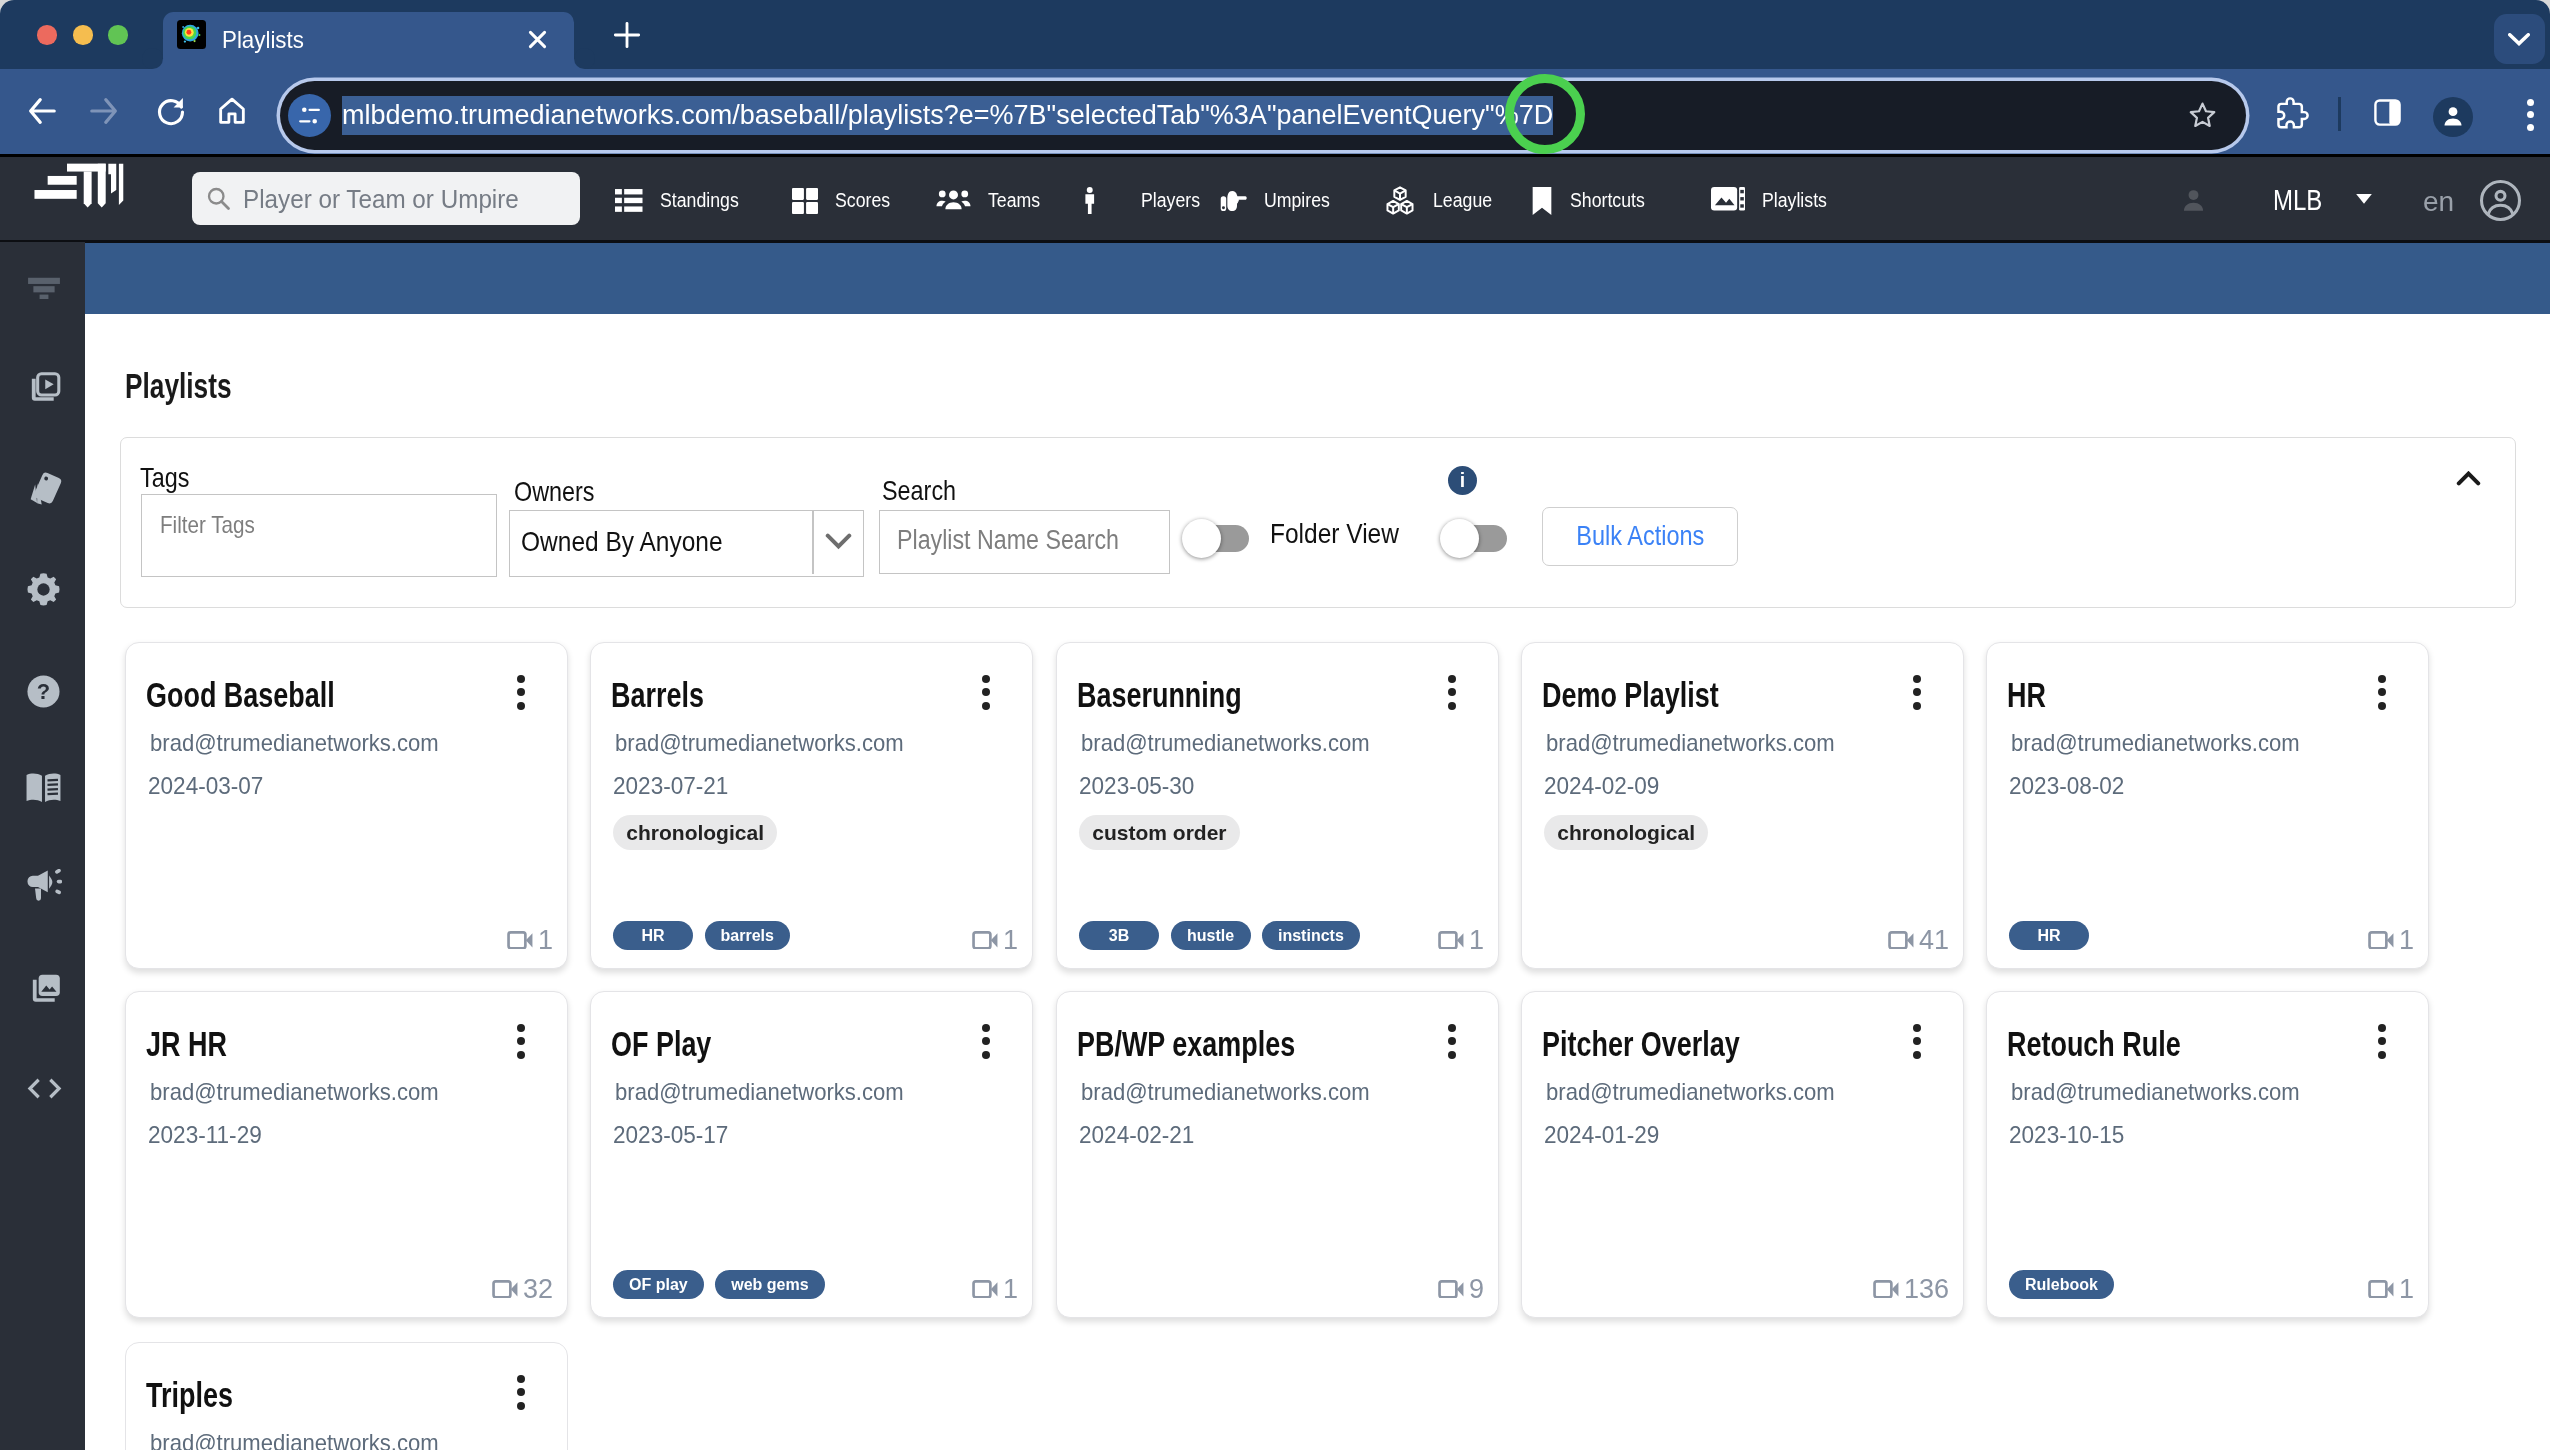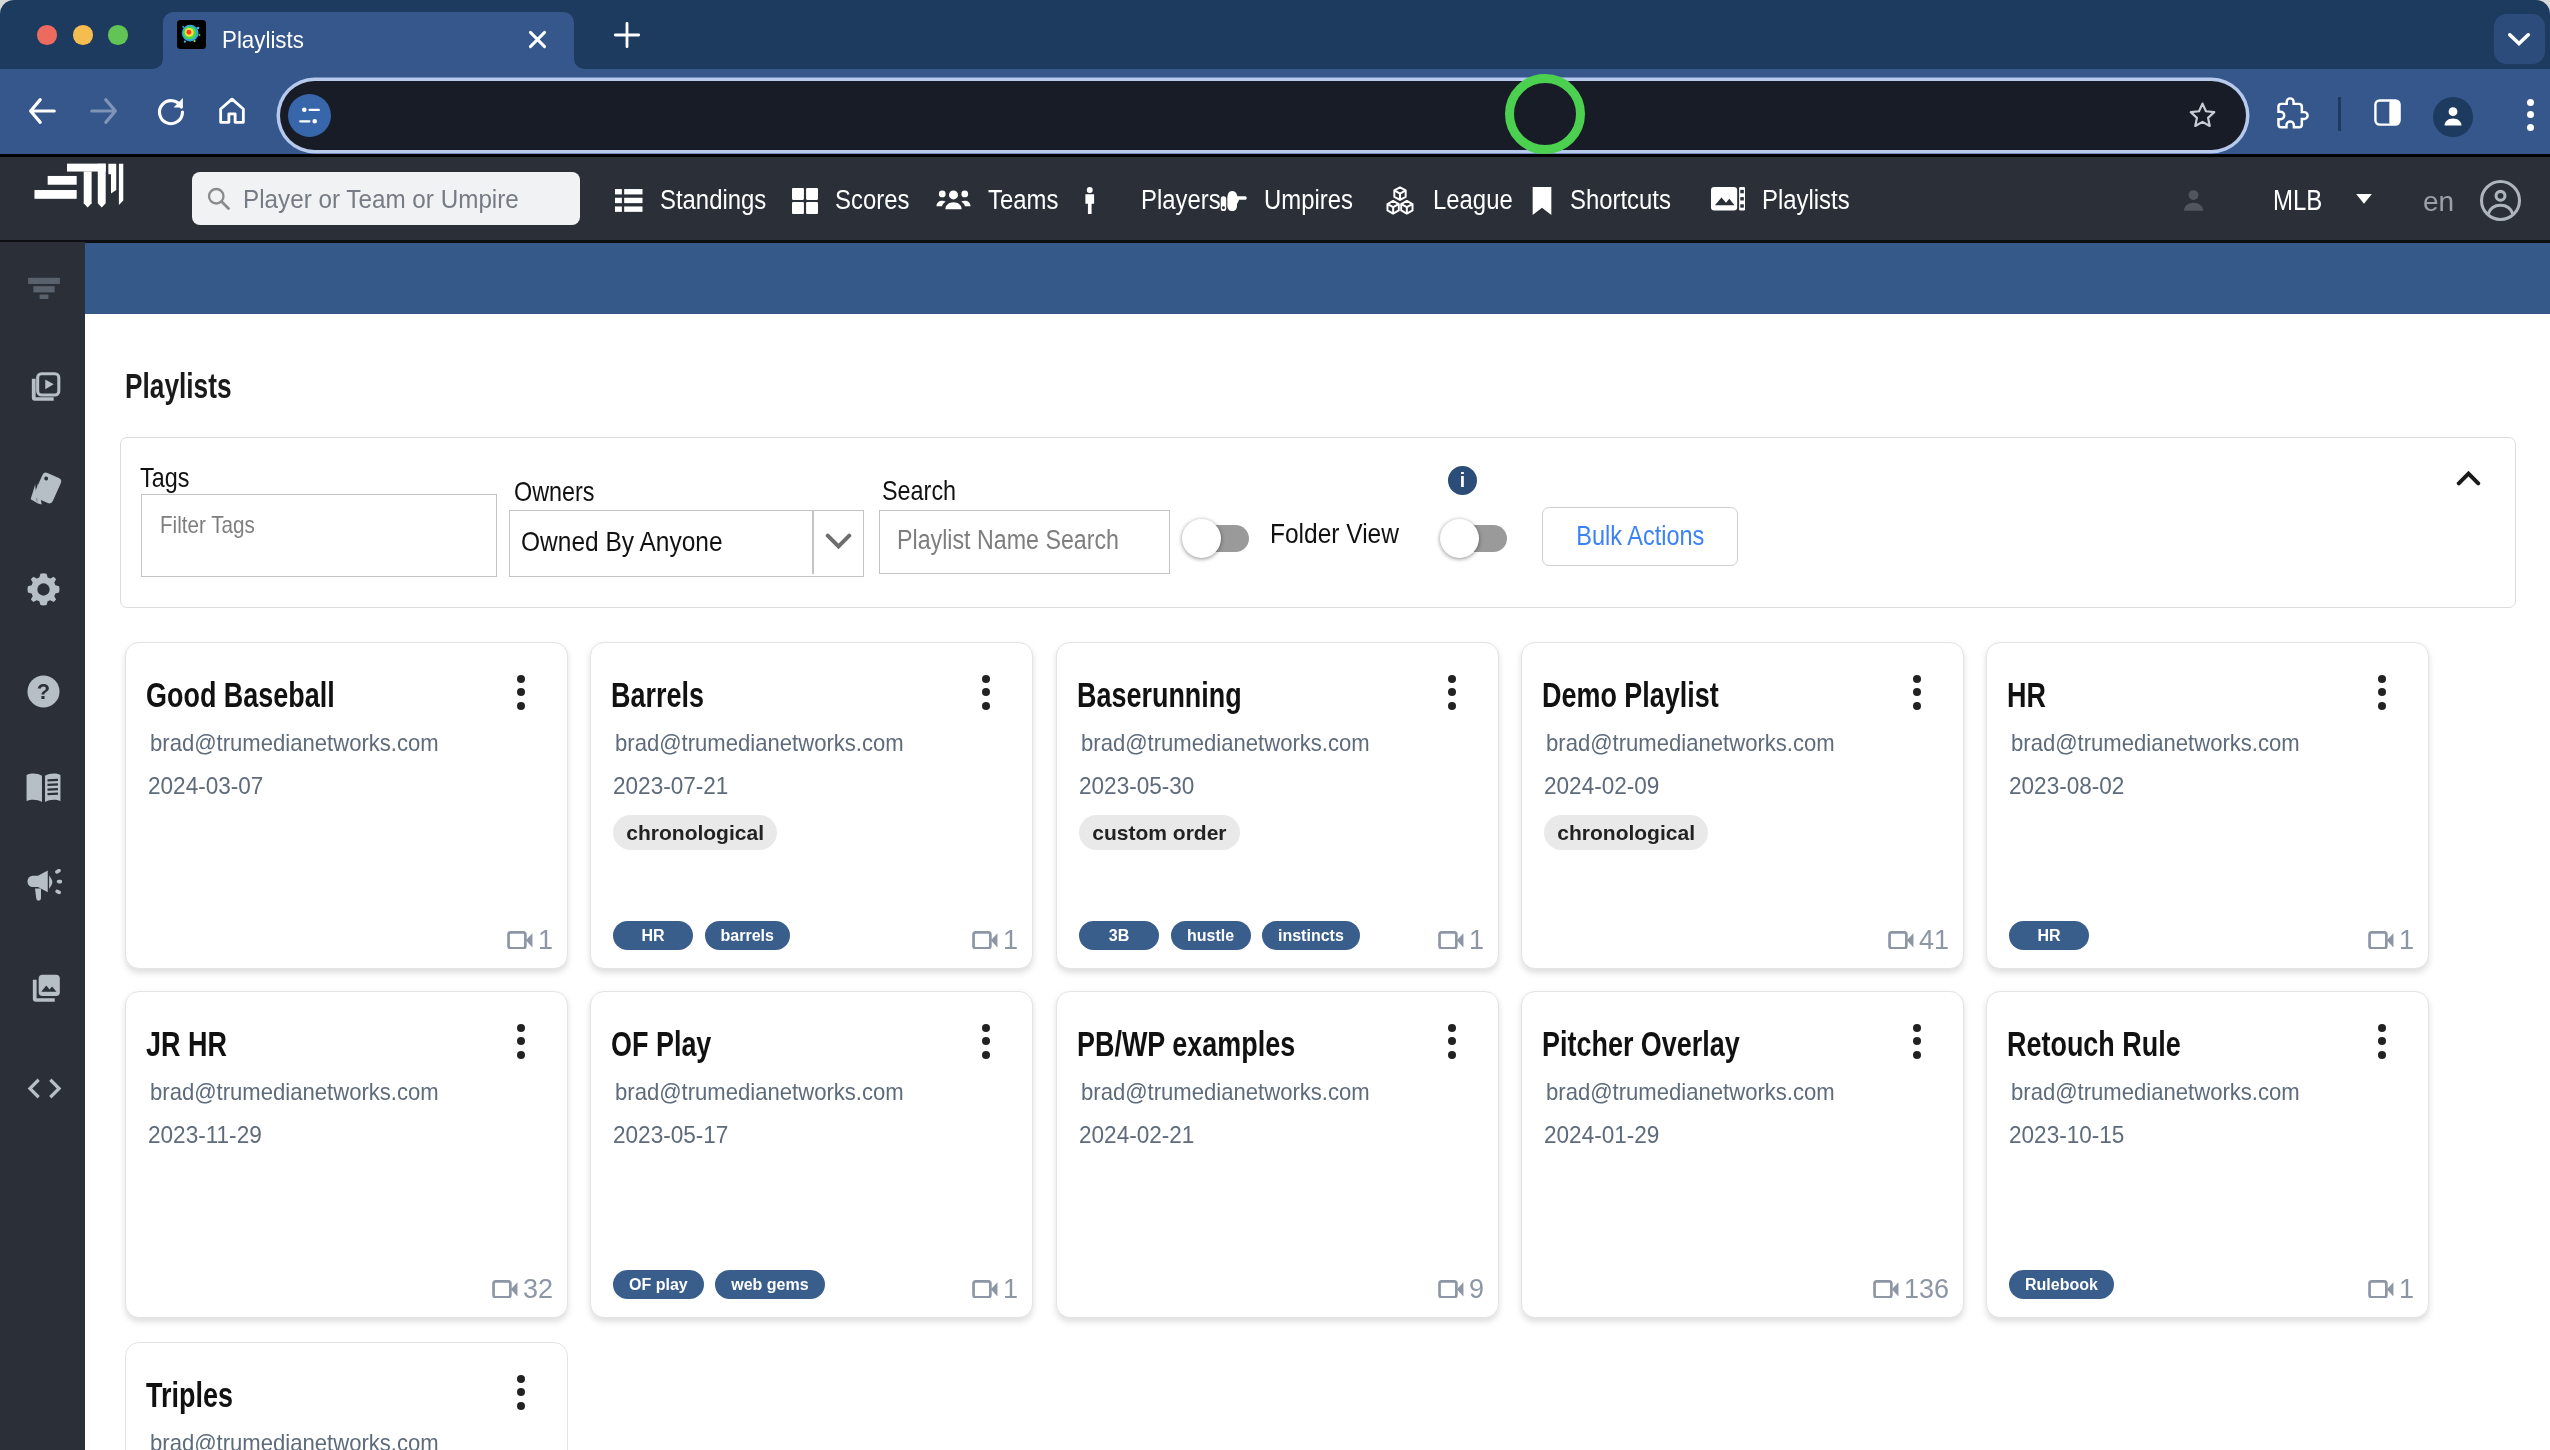--- a/index.html
+++ b/index.html
@@ -16,21 +16,21 @@
   #tab .flare.r { right:-10.6px; }
   #tab .flare.l::before, #tab .flare.r::before { content:""; position:absolute; width:21px; height:21px; border-radius:50%; background:#1d3a5f; top:-10.6px; }
   #tab .flare.l::before { left:-10.6px; }
   #tab .flare.r::before { right:-10.6px; }
   #toolbar { position:absolute; left:0; top:69px; width:2550px; height:85px; background:#35578c; }
   #urlpill { position:absolute; left:280px; top:11.5px; width:1966px; height:69px; border-radius:35px; background:#171c26; box-shadow:0 0 0 3.5px #b7c9ec; }
   #blackline { position:absolute; left:0; top:154px; width:2550px; height:2.7px; background:#000; }
   
   #appheader { position:absolute; left:0; top:157px; width:2550px; height:83px; background:#2a2f38; }
   #hsearch { position:absolute; left:192px; top:15px; width:388px; height:53px; background:#f1f2f3; border-radius:8px; }
-  .nav { position:absolute; top:0; height:87px; display:flex; align-items:center; color:#fff; font-size:27px;justify-content:space-between; }
+  .nav { position:absolute; top:0; height:87px; display:flex; align-items:center; color:#fff; font-size:20px;justify-content:space-between; }
   .nav span { display:inline-block; transform:scaleX(0.885); transform-origin:left center; white-space:nowrap; }
   .nav svg { margin-right:17px; }
   
   #sidebar { position:absolute; left:0; top:242px; width:85px; height:1209px; background:#2a2f38; }
   #band { position:absolute; left:85px; top:243px; width:2465px; height:71px; background:#355a8a; }
   #main { position:absolute; left:85px; top:314px; width:2465px; height:1137px; background:#fff; }
   
   h1.pagetitle { position:absolute; left:40px; top:52px; font-size:35px; color:#1a1a1a; transform:scaleX(0.75); transform-origin:left top; white-space:nowrap; }
   #panel { position:absolute; left:35px; top:123px; width:2396px; height:171px; background:#fff; border:1.8px solid #dcdcdc; border-radius:7px; }
   .flabel { position:absolute; font-size:27.5px; color:#111; transform:scaleX(0.85); transform-origin:left top; }
@@ -107,20 +107,23 @@
       </svg>
     <div id="urlpill">
       <div class="abs" style="left:8px;top:13.3px;width:43px;height:43px;border-radius:50%;background:#3866ab;">
         <svg class="abs" style="left:9px;top:9px;" width="25" height="25" viewBox="0 0 24 24" fill="#fff">
             <path d="M7 6.5 m-2.2 0 a2.2 2.2 0 1 0 4.4 0 a2.2 2.2 0 1 0 -4.4 0"></path>
             <rect x="11" y="5.5" width="11" height="2.2" rx="1.1"></rect>
             <path d="M17 17.5 m-2.2 0 a2.2 2.2 0 1 0 4.4 0 a2.2 2.2 0 1 0 -4.4 0"></path>
             <rect x="2" y="16.5" width="11" height="2.2" rx="1.1"></rect>
           </svg>
       </div>
+      <div class="abs" style="left:62px;top:15px;height:39px;background:#3b5f94;"> 
+        <span id="urltext" style="color:#fff;font-size:27px;line-height:39px;white-space:nowrap;">mlbdemo.trumedianetworks.com/baseball/playlists?e=%7B"selectedTab"%3A"panelEventQuery"%7D</span>
+      </div>
       <svg class="abs" style="left:1907px;top:19.5px;" width="31" height="31" viewBox="0 0 24 24">
           <path d="M12 2.8 l2.7 5.9 6.4 0.7 -4.8 4.4 1.3 6.3 -5.6-3.2 -5.6 3.2 1.3-6.3 -4.8-4.4 6.4-0.7 Z" fill="none" stroke="#c8ccd4" stroke-width="1.7" stroke-linejoin="round"></path>
         </svg>
     </div>
     <div class="abs" style="left:1505px;top:5.3px;width:80px;height:80px;border-radius:50%;border:9.8px solid #4bd04f;"></div>
     <svg class="abs" style="left:2276px;top:27.5px;" width="33" height="33" viewBox="0 0 24 24">
         <path d="M20.5 11h-1.7V7c0-1.1-.9-2-2-2h-4V3.5a2.5 2.5 0 0 0-5 0V5h-4C2.7 5 1.8 5.9 1.8 7v3.8h1.5a2.7 2.7 0 0 1 0 5.4H1.8V20c0 1.1.9 2 2 2h3.8v-1.5a2.7 2.7 0 0 1 5.4 0V22h3.8c1.1 0 2-.9 2-2v-4h1.7a2.5 2.5 0 0 0 0-5z" fill="none" stroke="#fff" stroke-width="1.8"></path>
       </svg>
     <div class="abs" style="left:2338px;top:28px;width:2.7px;height:34px;background:#1d3a5f;"></div>
     <svg class="abs" style="left:2373px;top:29px;" width="29" height="29" viewBox="0 0 24 24">

